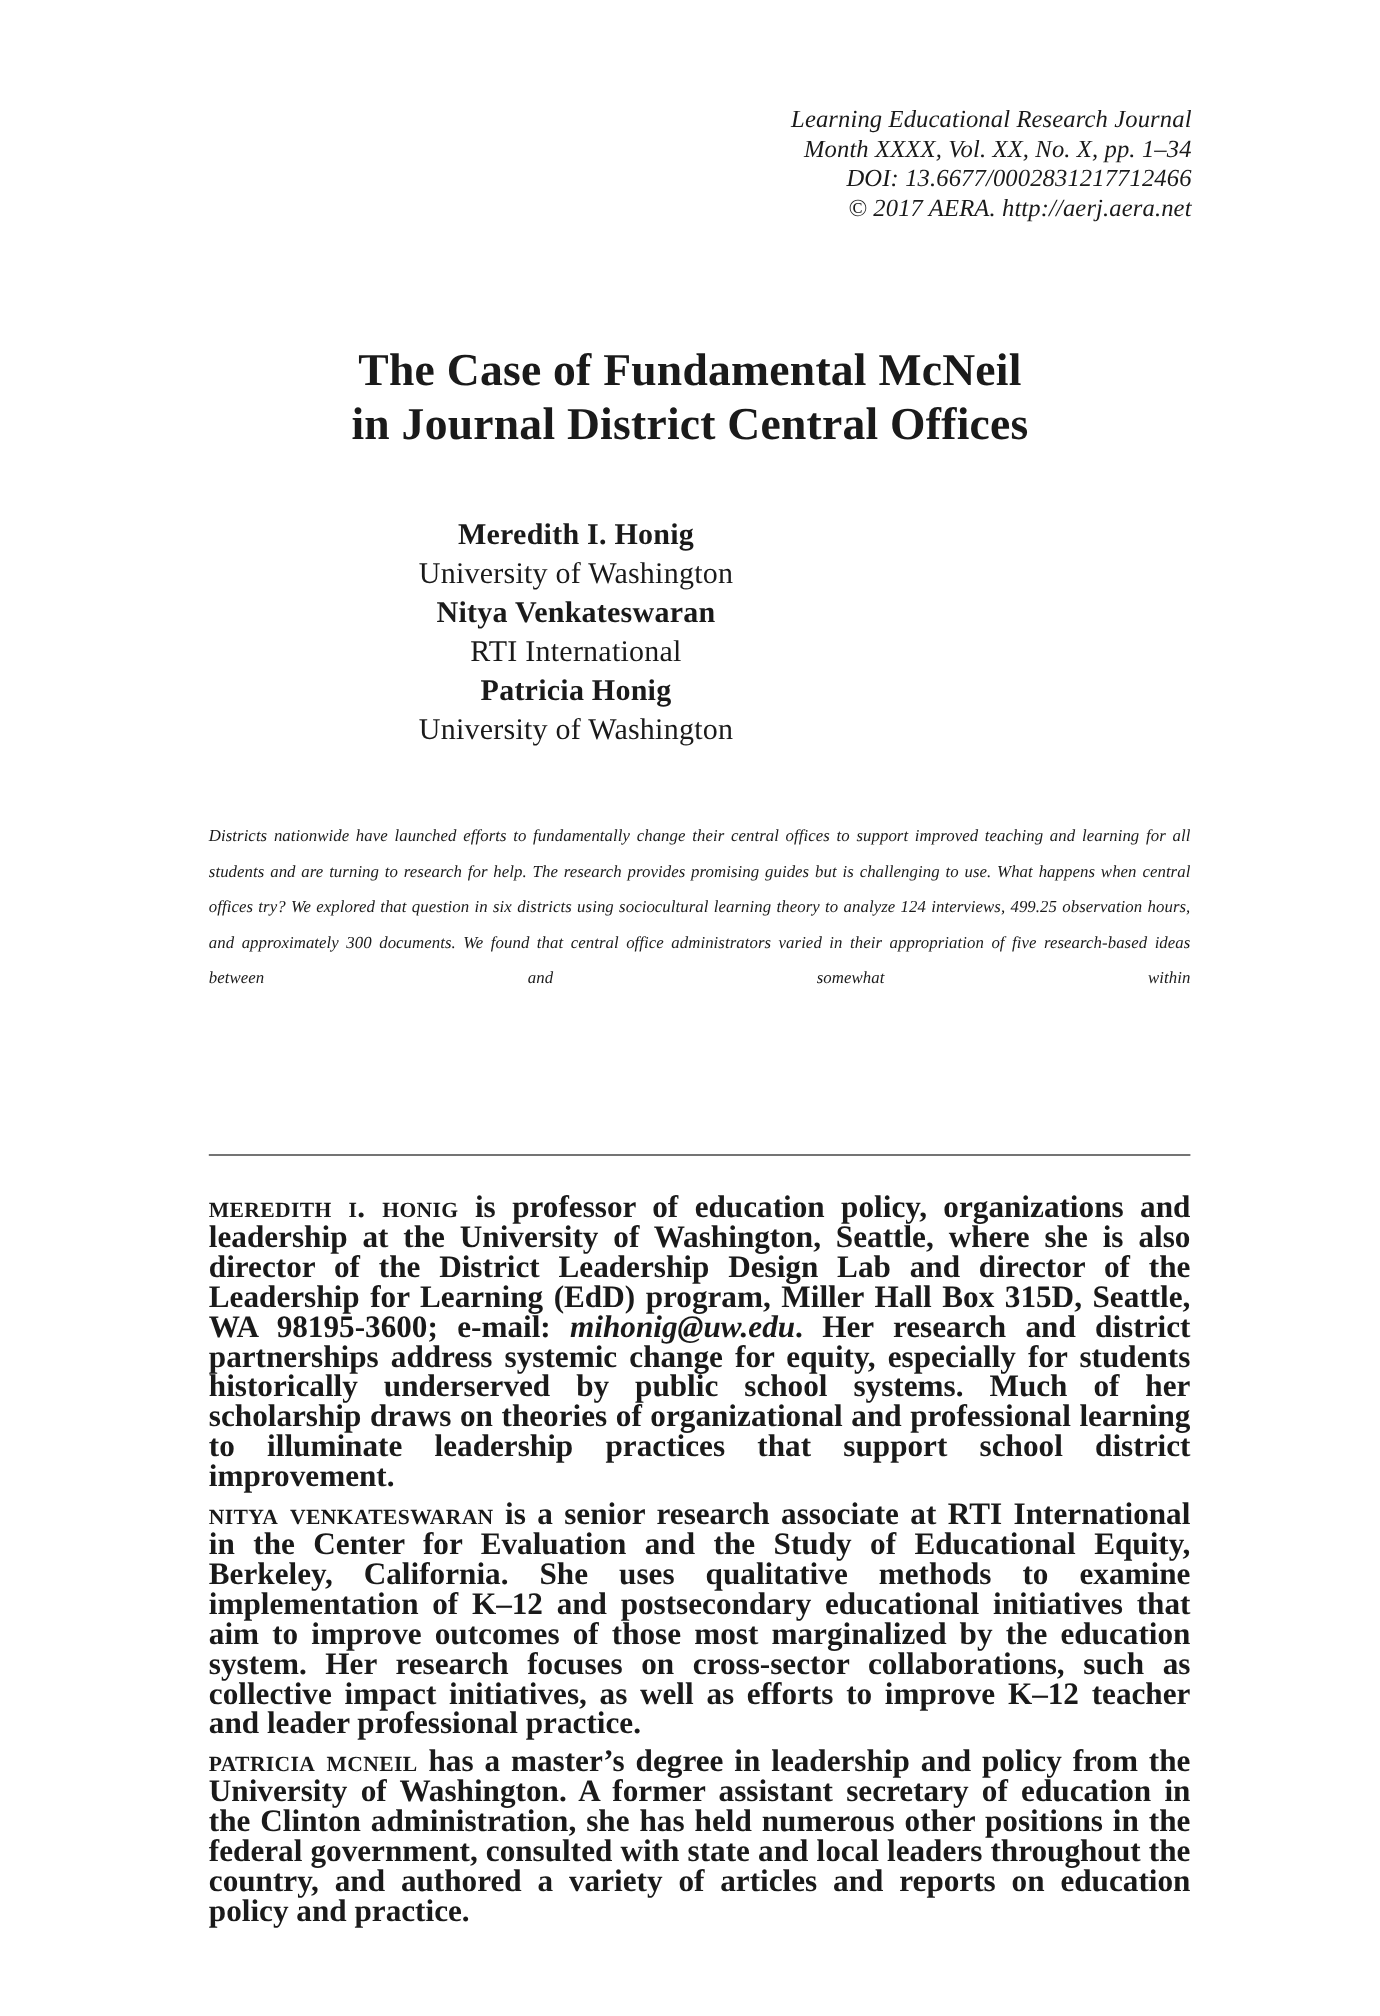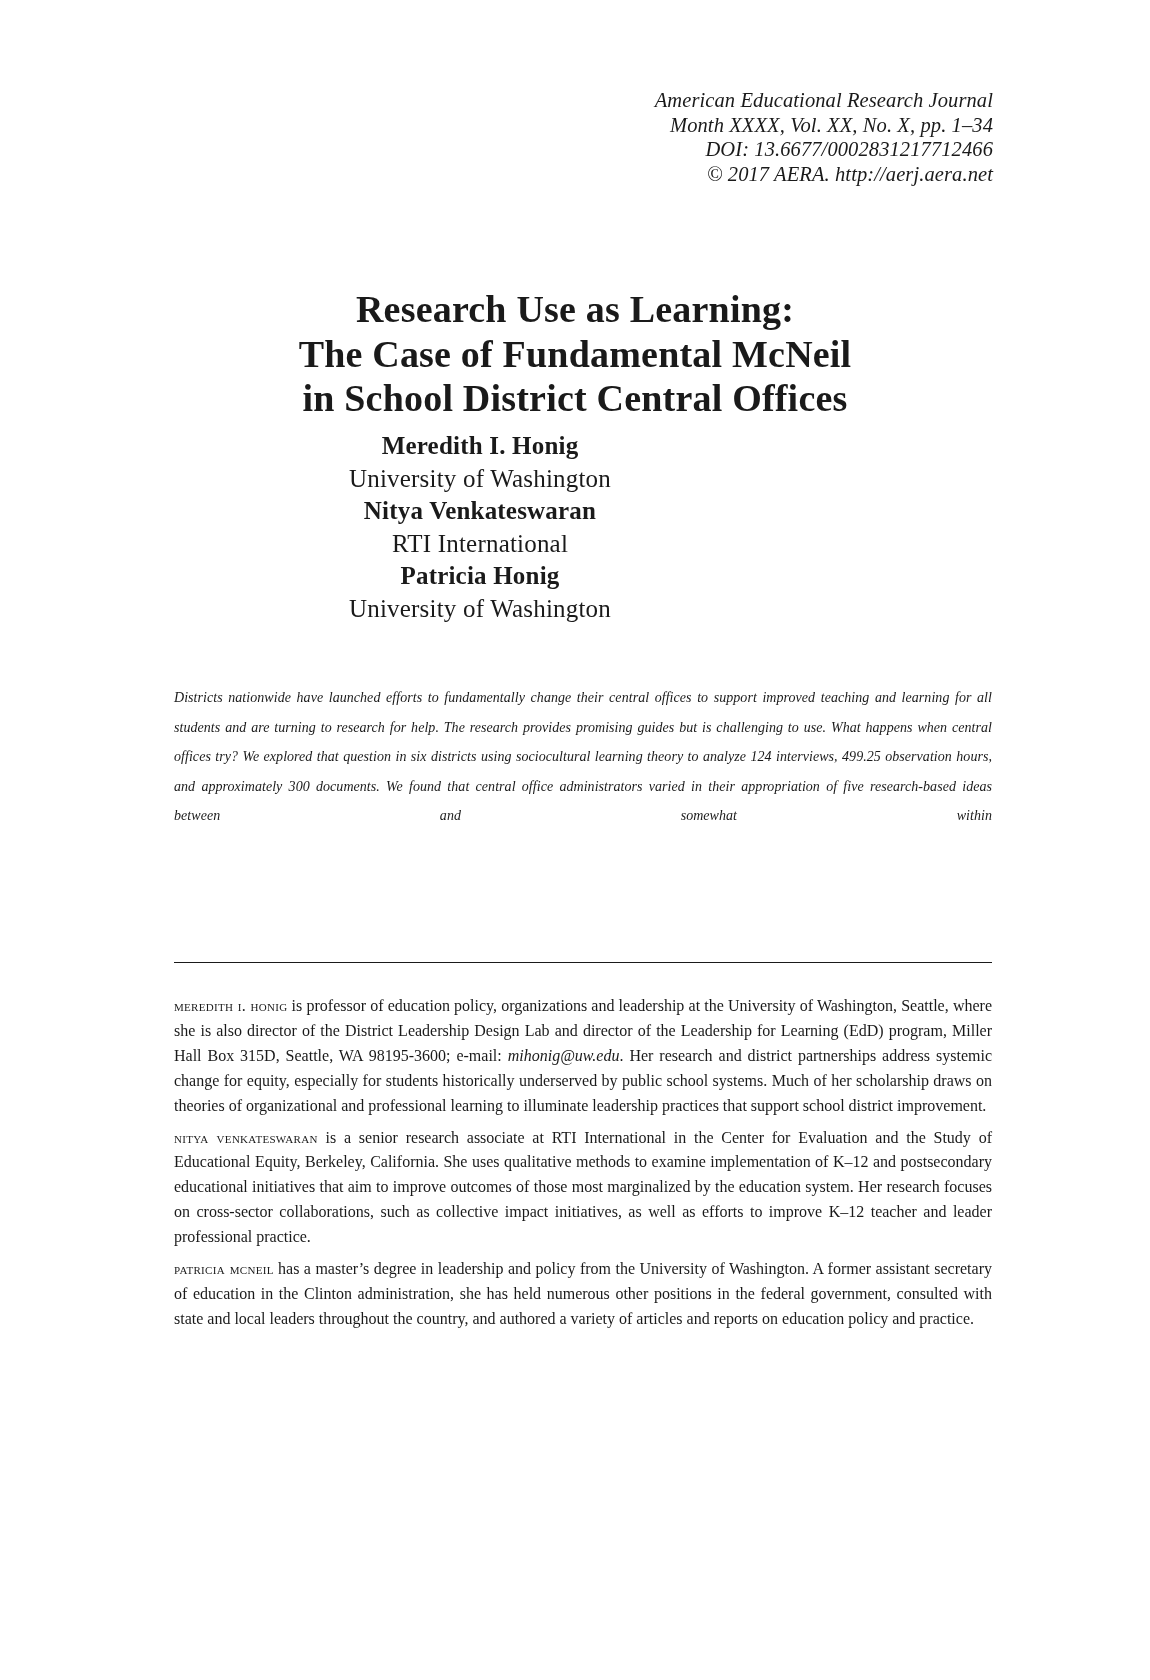--- a/index.html
+++ b/index.html
@@ -95,51 +95,51 @@
     height: 1px;
     background: #1a1a1a;
   }
 
   
   .bios {
     position: absolute;
     top: 994px;
     left: 174px;
     width: 818px;
-    font-size: 16px;
+    font-size: 26px;
     line-height: 24.9px;
     text-align: justify;
+    font-weight: bold;
   }
   .bios p {
     margin: 0 0 7px 0;
   }
   .bios p:last-child { margin-bottom: 0; }
   .sc {
     font-variant: small-caps;
     text-transform: lowercase;
     letter-spacing: 0.3px;
   }
   .em { font-style: italic; }
 </style>
 </head>
 <body>
 
 <div class="page">
 
   <div class="masthead">
-    <div>American Educational Research Journal</div>
+    <div>Learning Educational Research Journal</div>
     <div>Month XXXX, Vol. XX, No. X, pp. 1–34</div>
     <div>DOI: 13.6677/0002831217712466</div>
     <div>© 2017 AERA. http://aerj.aera.net</div>
   </div>
 
   <h1 class="title">
-    <span class="tline">Research Use as Learning:</span>
     <span class="tline">The Case of Fundamental McNeil</span>
-    <span class="tline">in School District Central Offices</span>
+    <span class="tline">in Journal District Central Offices</span>
   </h1>
 
   <div class="authors">
     <div class="name">Meredith I. Honig</div>
     <div class="affil">University of Washington</div>
     <div class="name">Nitya Venkateswaran</div>
     <div class="affil">RTI International</div>
     <div class="name">Patricia Honig</div>
     <div class="affil">University of Washington</div>
   </div>

